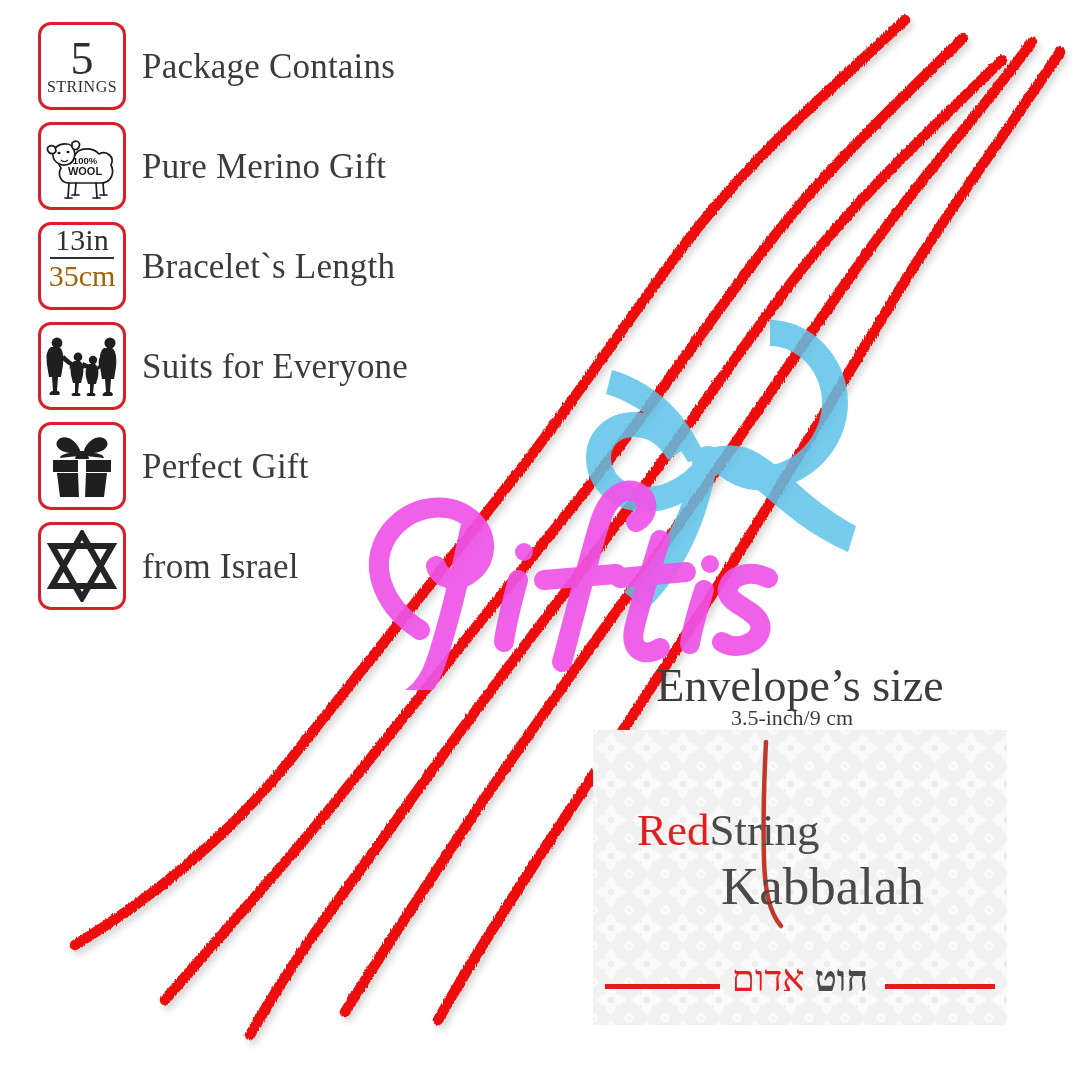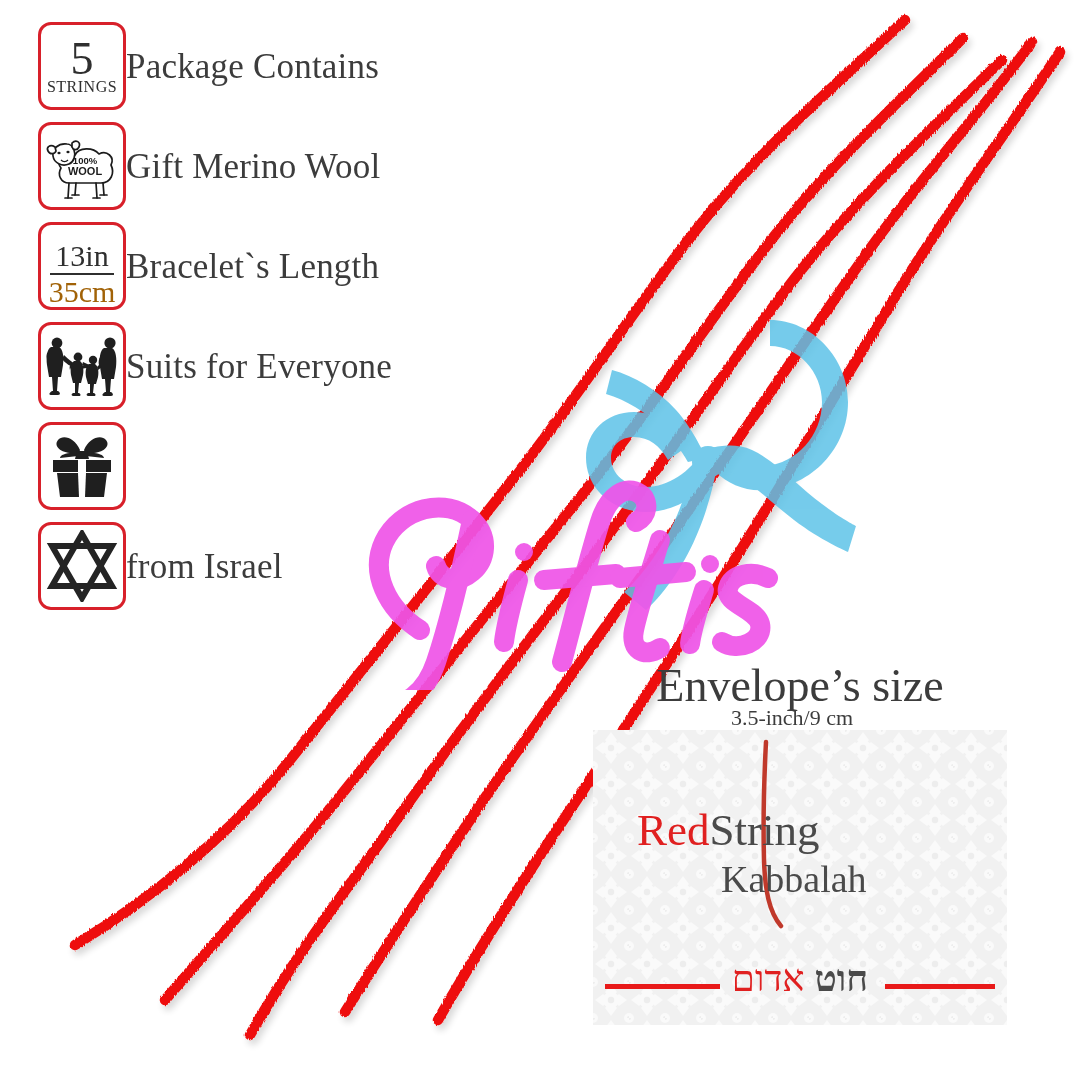--- a/index.html
+++ b/index.html
@@ -22,32 +22,33 @@
   #features{position:absolute;left:38px;top:22px;width:470px;}
   .feat{display:flex;align-items:center;height:88px;margin-bottom:12px;}
   .badge{
     width:88px;height:88px;box-sizing:border-box;
     border:3px solid #d8202a;border-radius:13px;
     background:#fff;
     display:flex;align-items:center;justify-content:center;
     flex:0 0 88px;position:relative;
   }
   .feat-label{
+    margin-left:16px;
     font-size:35px;
     color:#3c3c3c;
     letter-spacing:.2px;
     white-space:nowrap;
     line-height:1;
   }
   
   .b-five{flex-direction:column;justify-content:center;line-height:1;}
   .b-five .num{font-size:46px;color:#2f2f2f;margin-top:-2px;}
   .b-five .sub{font-size:16px;color:#2f2f2f;letter-spacing:.5px;margin-top:-3px;}
   
-  .b-frac{flex-direction:column;justify-content:flex-end;line-height:1;}
+  .b-frac{flex-direction:column;justify-content:flex-start;line-height:1;}
   .b-frac .top{font-size:30px;color:#2f2f2f;padding:0 4px 2px 4px;}
   .b-frac .rule{width:64px;height:2px;background:#2f2f2f;}
   .b-frac .bot{font-size:30px;color:#a16207;padding:2px 4px 0 4px;}
 
   
   #envblock{position:absolute;left:540px;top:655px;width:500px;height:400px;}
   #env-title{
     position:absolute;left:60px;top:8px;width:400px;text-align:center;
     font-size:46px;color:#3c3c3c;line-height:1;
   }
@@ -68,21 +69,21 @@
   #env-pattern{position:absolute;left:0;top:0;width:100%;height:100%;}
   #env-text{position:absolute;left:0;top:0;width:414px;height:295px;}
   .env-line1{
     position:absolute;left:44px;top:78px;width:340px;
     font-size:45px;line-height:1;white-space:nowrap;
   }
   .env-line1 .red{color:#e02020;}
   .env-line1 .gry{color:#4a4a4a;}
   .env-line2{
     position:absolute;left:128px;top:130px;width:280px;
-    font-size:38px;line-height:1;color:#4a4a4a;white-space:nowrap;
+    font-size:53px;line-height:1;color:#4a4a4a;white-space:nowrap;
   }
   #env-heb{
     position:absolute;left:0;top:228px;width:414px;height:40px;
     display:flex;align-items:center;justify-content:center;
     direction:rtl;
   }
   #env-heb .heb-gry{font-size:37px;color:#4a4a4a;line-height:1;font-weight:bold;}
   #env-heb .heb-red{font-size:37px;color:#e02020;line-height:1;margin-right:10px;}
   .heb-rule{position:absolute;top:26px;height:5px;background:#e81919;}
   .heb-rule.left{left:12px;width:115px;}
@@ -208,21 +209,21 @@
 
           <g fill="#1b1b1b">
             <ellipse cx="14" cy="22" rx="1.6" ry="1.2"></ellipse>
             <ellipse cx="23" cy="21" rx="1.6" ry="1.2"></ellipse>
             <path d="M16,29 C18,31 21,31 23,29" fill="none" stroke="#1b1b1b" stroke-width="1.3"></path>
           </g>
           <text x="40" y="33" text-anchor="middle" font-family="'Liberation Sans',sans-serif" font-size="9.5" font-weight="bold" fill="#1b1b1b">100%</text>
           <text x="40" y="44" text-anchor="middle" font-family="'Liberation Sans',sans-serif" font-size="11" font-weight="bold" fill="#1b1b1b">WOOL</text>
         </svg>
       </div>
-      <div class="feat-label">Gift Merino Wool</div>
+      <div class="feat-label">Pure Merino Gift</div>
     </div>
 
     <div class="feat">
       <div class="badge b-frac">
         <span class="top">13in</span>
         <span class="rule"></span>
         <span class="bot">35cm</span>
       </div>
       <div class="feat-label">Bracelet`s Length</div>
     </div>
@@ -280,20 +281,21 @@
 
             <path d="M10,40 L60,40 L57,64 L13,64 Z"></path>
           </g>
 
           <g fill="#ffffff">
             <rect x="31" y="27" width="8" height="12"></rect>
             <path d="M31,40 L39,40 L38,64 L32,64 Z"></path>
           </g>
         </svg>
       </div>
+      <div class="feat-label">Perfect Gift</div>
     </div>
 
     <div class="feat">
       <div class="badge">
         <svg width="72" height="72" viewBox="0 0 72 72">
           <g fill="none" stroke="#242424" stroke-width="6" stroke-linejoin="miter">
             <polygon points="36,4 66,56 6,56"></polygon>
             <polygon points="36,68 6,16 66,16"></polygon>
           </g>
         </svg>

